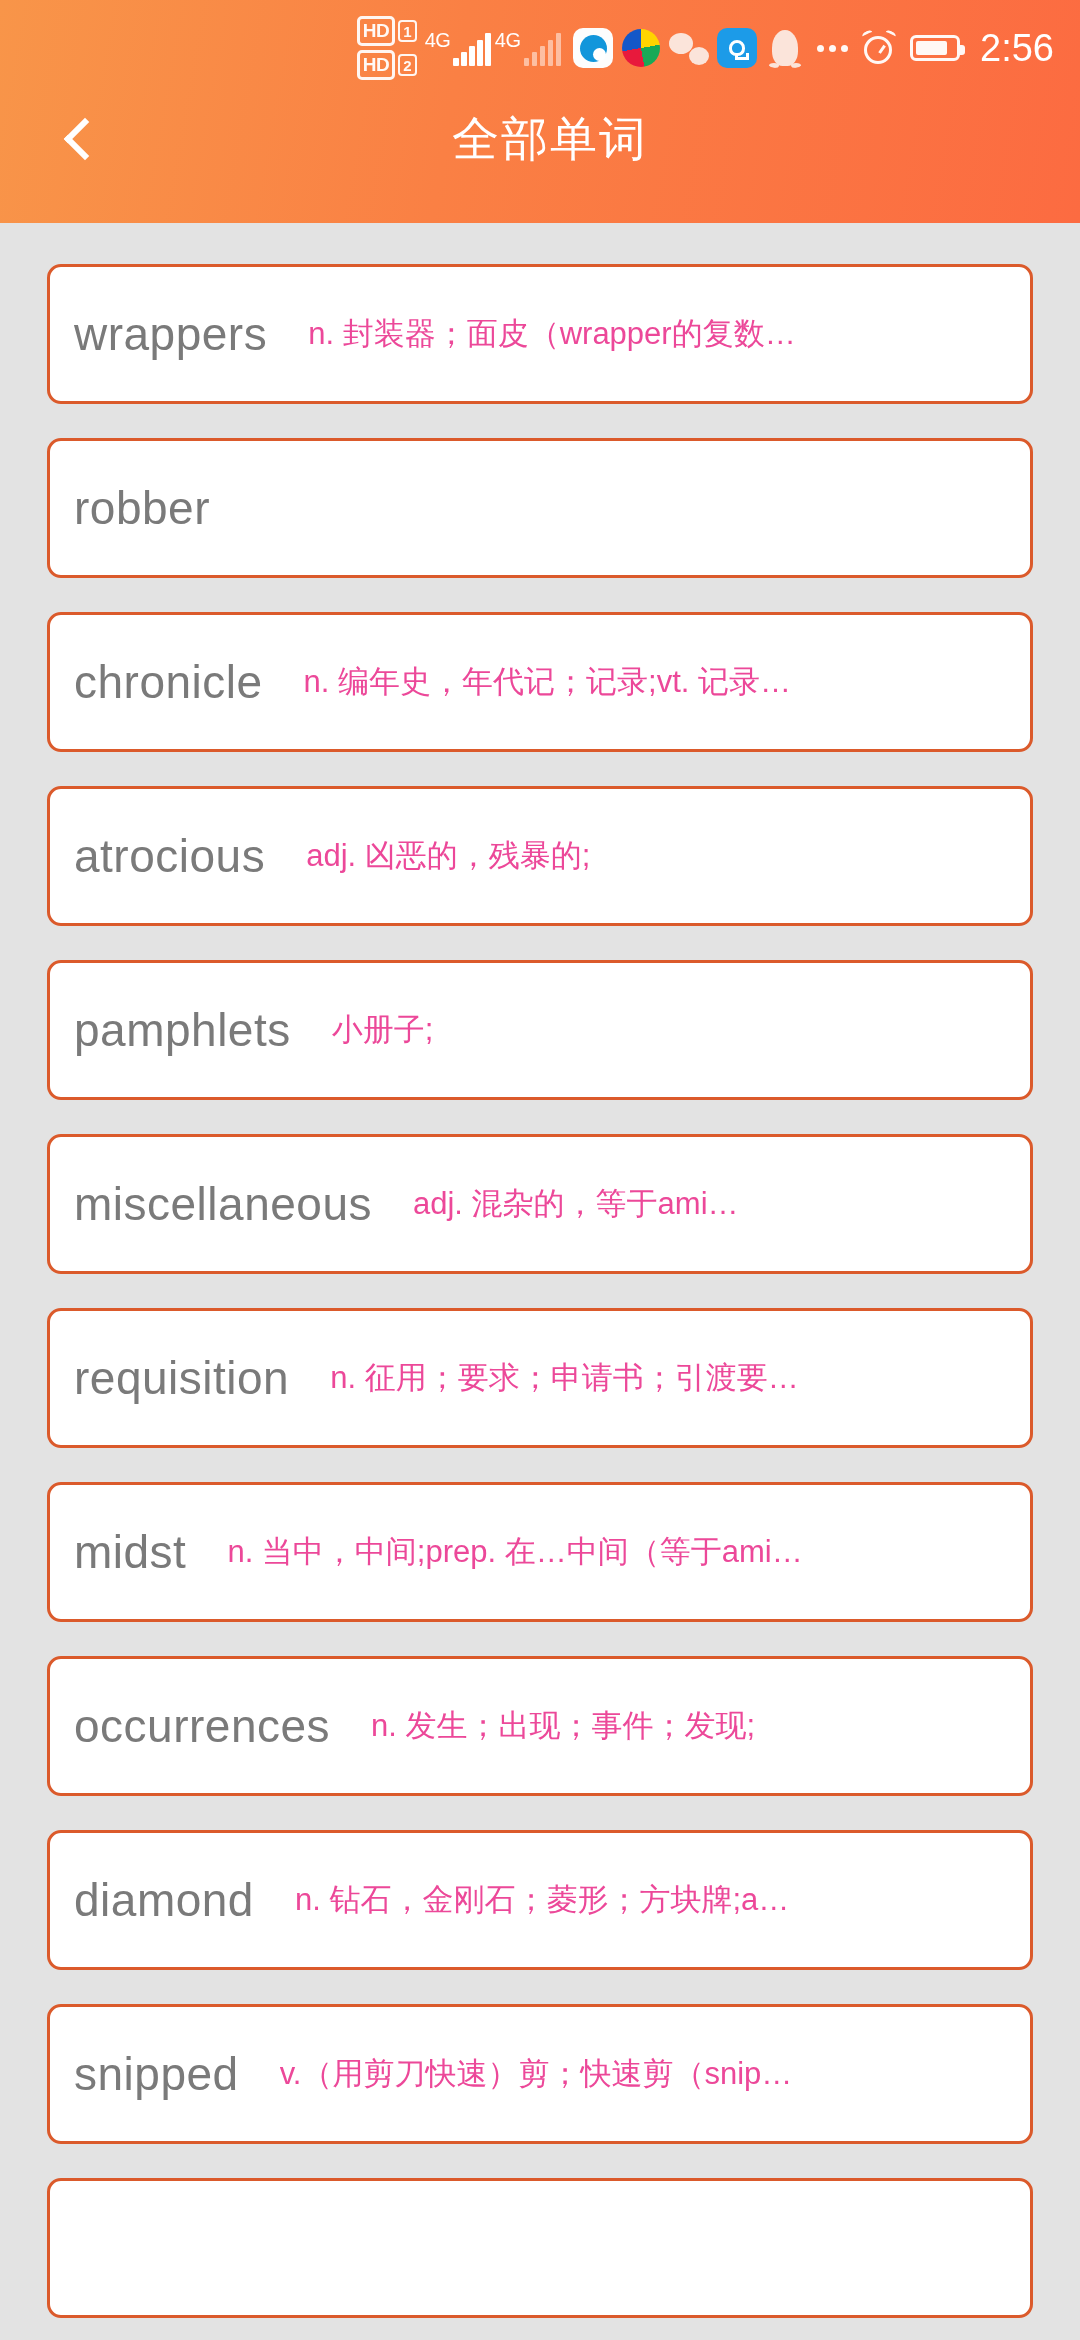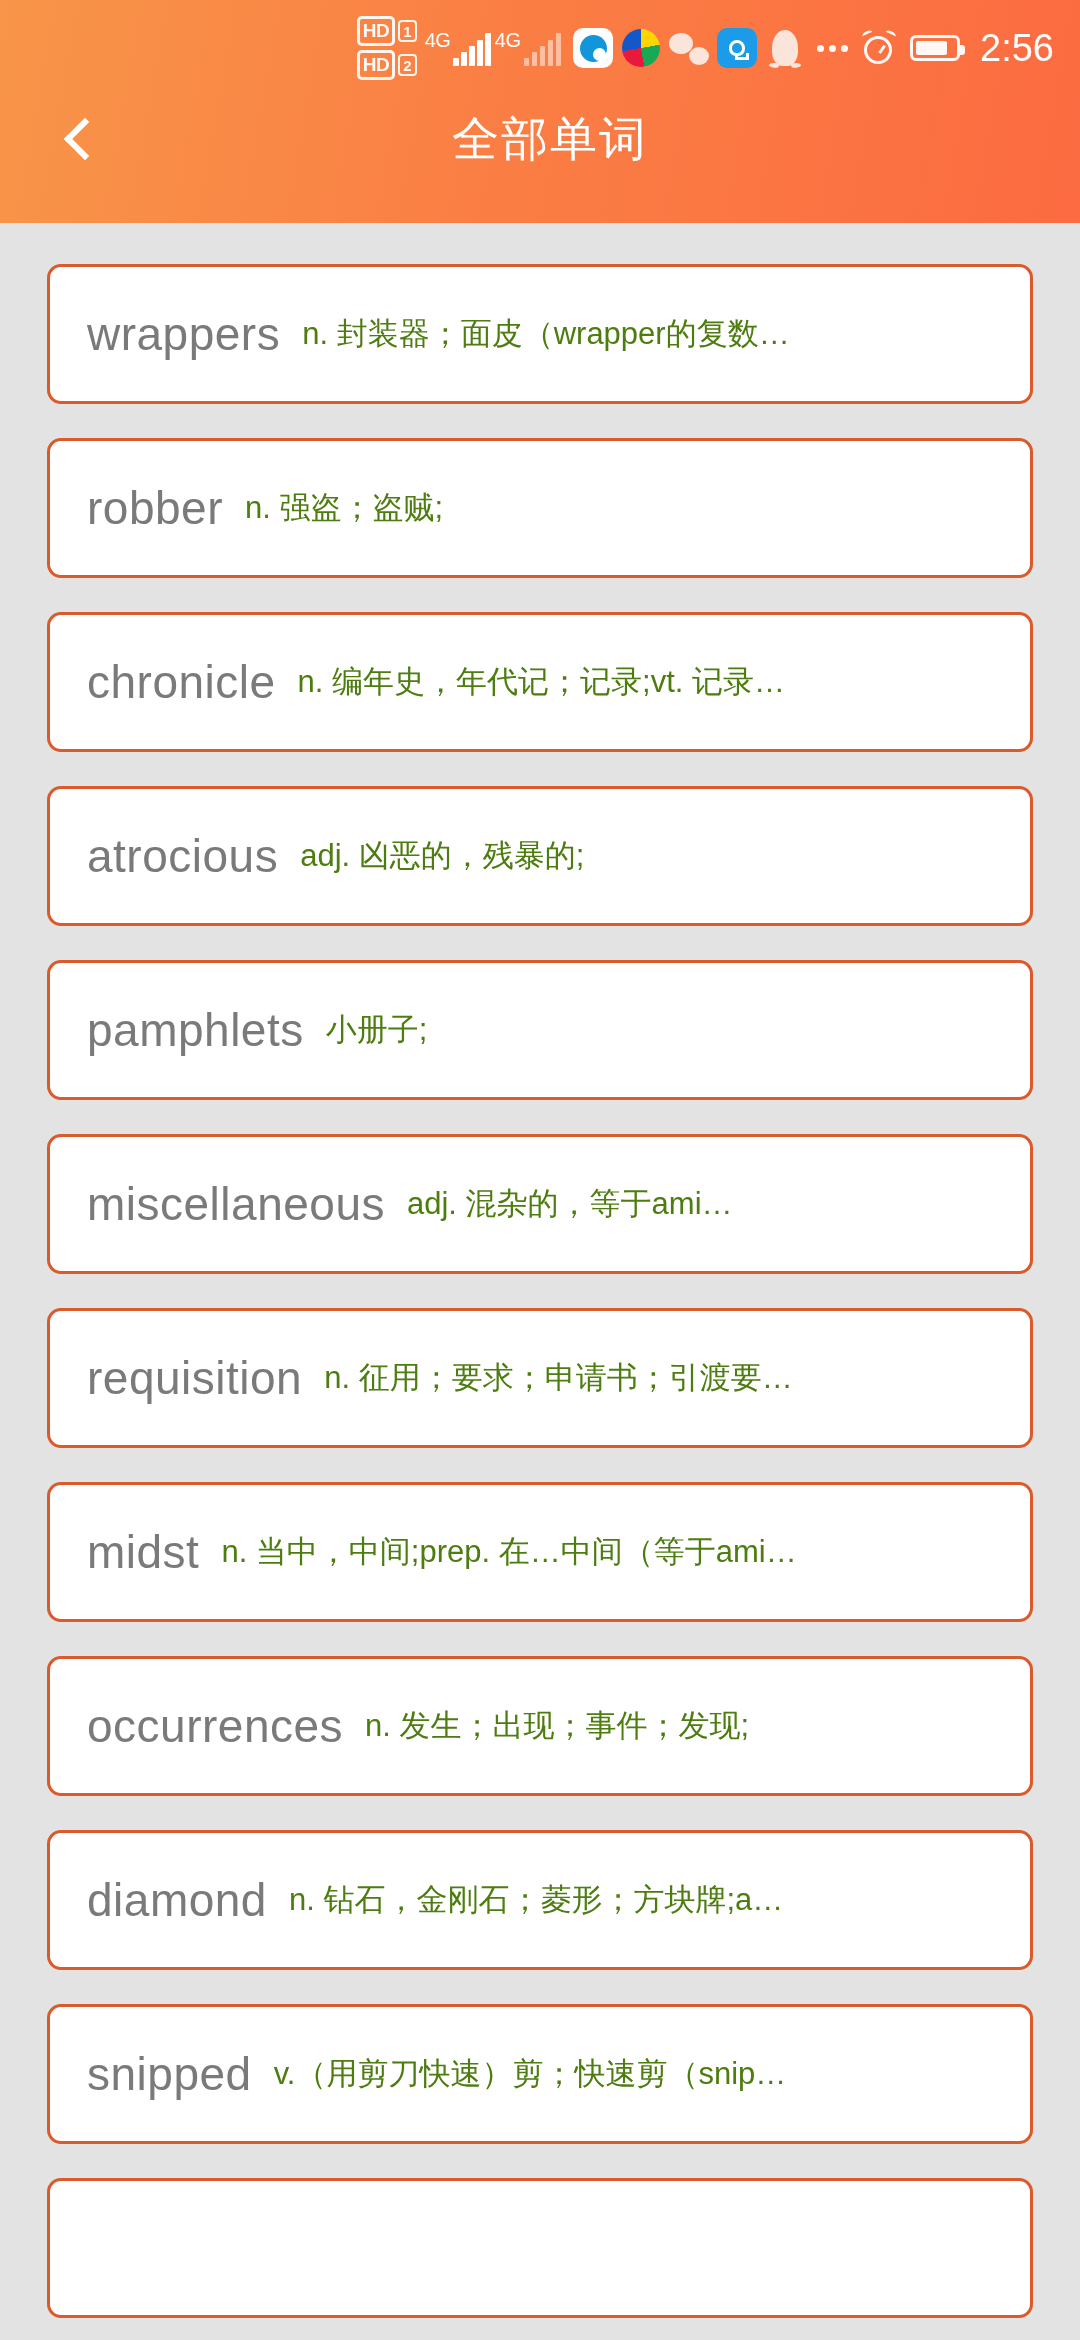--- a/index.html
+++ b/index.html
@@ -167,34 +167,35 @@
     overflow:hidden;
   }
   .word-card{
     height:140px;
     background:#FFFFFF;
     border:3px solid #DB5A2B;
     border-radius:14px;
     margin-bottom:34px;
     display:flex;
     align-items:center;
-    padding:0 37px;
+    padding:0 24px;
     overflow:hidden;
     white-space:nowrap;
+    gap:19px;
   }
   .word-term{
     color:#7A7A7A;
     font-size:46px;
     line-height:1;
     flex:none;
     font-weight:400;
     letter-spacing:.5px;
   }
   .word-def{
-    color:#4d7c0f;
+    color:#ec4899;
     font-size:31px;
     line-height:1.1;
     margin-left:22px;
     overflow:hidden;
     text-overflow:ellipsis;
     white-space:nowrap;
     flex:1 1 auto;
     min-width:0;
   }
 </style>
@@ -283,21 +284,20 @@
 
 </div>
 
 <div id="word-list">
     <div class="word-card">
       <span class="word-term">wrappers</span>
       <span class="word-def">n. 封装器；面皮（wrapper的复数…</span>
     </div>
     <div class="word-card">
       <span class="word-term">robber</span>
-      <span class="word-def">n. 强盗；盗贼;</span>
     </div>
     <div class="word-card">
       <span class="word-term">chronicle</span>
       <span class="word-def">n. 编年史，年代记；记录;vt. 记录…</span>
     </div>
     <div class="word-card">
       <span class="word-term">atrocious</span>
       <span class="word-def">adj. 凶恶的，残暴的;</span>
     </div>
     <div class="word-card">

